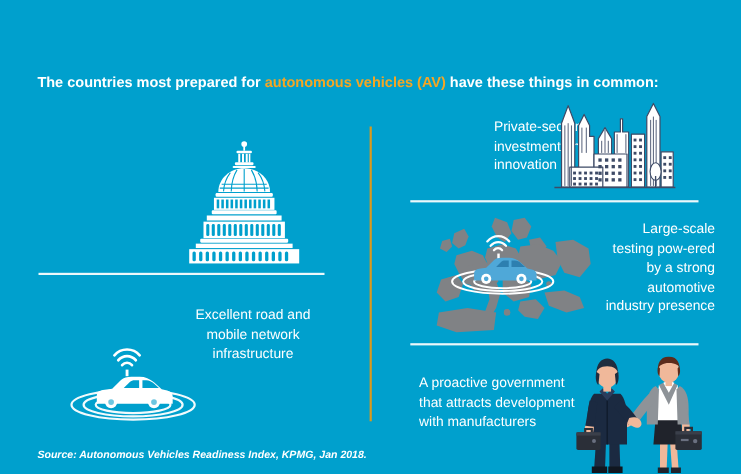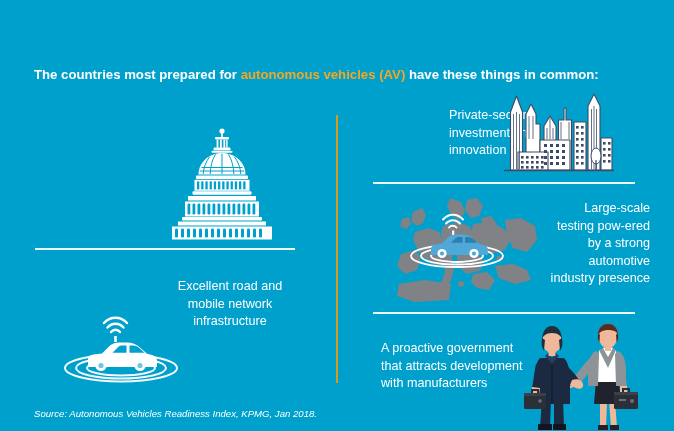--- a/index.html
+++ b/index.html
@@ -91,21 +91,21 @@
 
   
   .source {
     position: absolute;
     left: 34px;
     top: 408px;
     font-size: 9.6px;
     line-height: 12px;
     color: #ffffff;
     font-style: italic;
-    font-weight: 400;
+    font-weight: 700;
     white-space: nowrap;
   }
 </style>
 </head>
 <body>
 
 <div id="infographic">
 
   <div class="subtitle"><span>The countries most prepared for </span><span class="hl">autonomous vehicles (AV)</span><span> have these things in common:</span></div>
 

